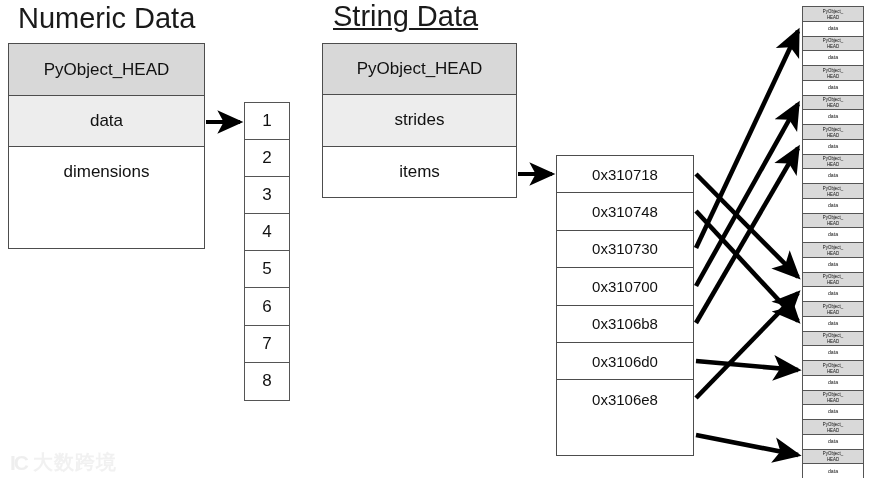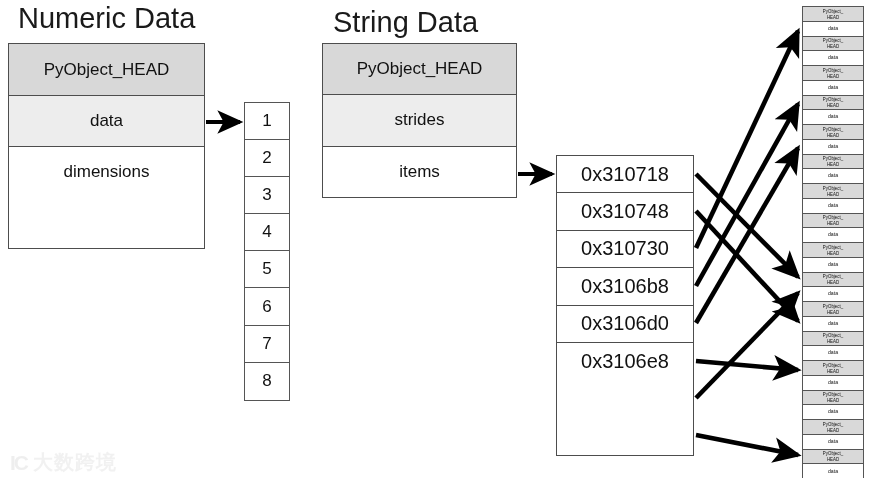--- a/index.html
+++ b/index.html
@@ -22,21 +22,21 @@
   
   .section-title {
     position: absolute;
     font-size: 29px;
     color: #1a1a1a;
     font-weight: 400;
     letter-spacing: 0px;
     white-space: nowrap;
   }
   #title-numeric { left: 18px; top: 2px; }
-  #title-string  { left: 333px; top: 6px; }
+  #title-string  { left: 333px; top: 0; text-decoration: underline; }
 
   
   .struct {
     position: absolute;
     border: 1px solid #4d4d4d;
     box-sizing: border-box;
     background: #ffffff;
   }
   #struct-numeric { left: 8px;   top: 43px; width: 197px; height: 206px; }
   #struct-string  { left: 322px; top: 43px; width: 195px; height: 155px; }
@@ -90,21 +90,21 @@
     box-sizing: border-box;
     background: #ffffff;
   }
   .ptr-cell {
     box-sizing: border-box;
     height: 37.4px;
     border-bottom: 1px solid #4d4d4d;
     display: flex;
     align-items: center;
     justify-content: center;
-    font-size: 20px;
+    font-size: 15px;
     color: #111111;
     background: #ffffff;
   }
   .ptr-cell:last-child { border-bottom: none; text-align: right; }
 
   
   #heap-col {
     position: absolute;
     left: 802px;
     top: 6px;
@@ -202,20 +202,21 @@
     <div class="cell">5</div>
     <div class="cell">6</div>
     <div class="cell">7</div>
     <div class="cell">8</div>
   </div>
 
   <div id="ptr-list">
     <div class="ptr-cell">0x310718</div>
     <div class="ptr-cell">0x310748</div>
     <div class="ptr-cell">0x310730</div>
+    <div class="ptr-cell">0x310700</div>
     <div class="ptr-cell">0x3106b8</div>
     <div class="ptr-cell">0x3106d0</div>
     <div class="ptr-cell">0x3106e8</div>
   </div>
 
   <div id="heap-col">
       <div class="heap-row head">
         <div class="htxt">PyObject_<div>HEAD</div></div>
       </div>
       <div class="heap-row data">

